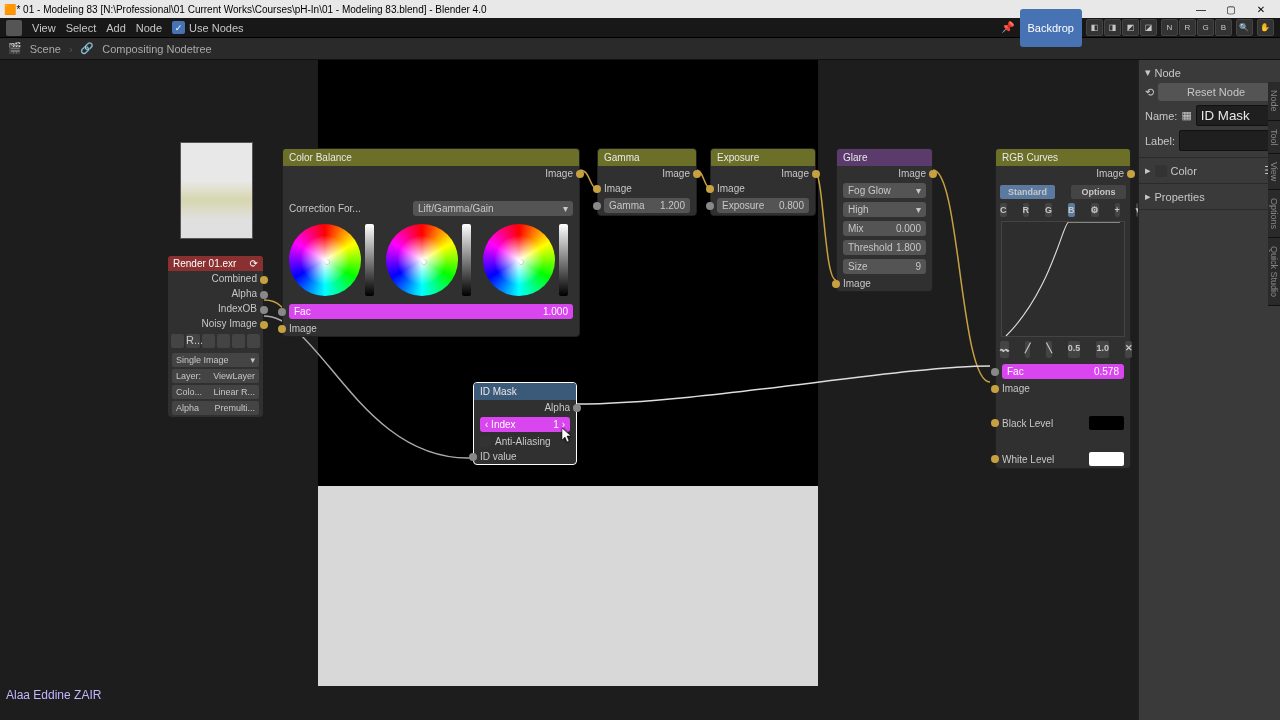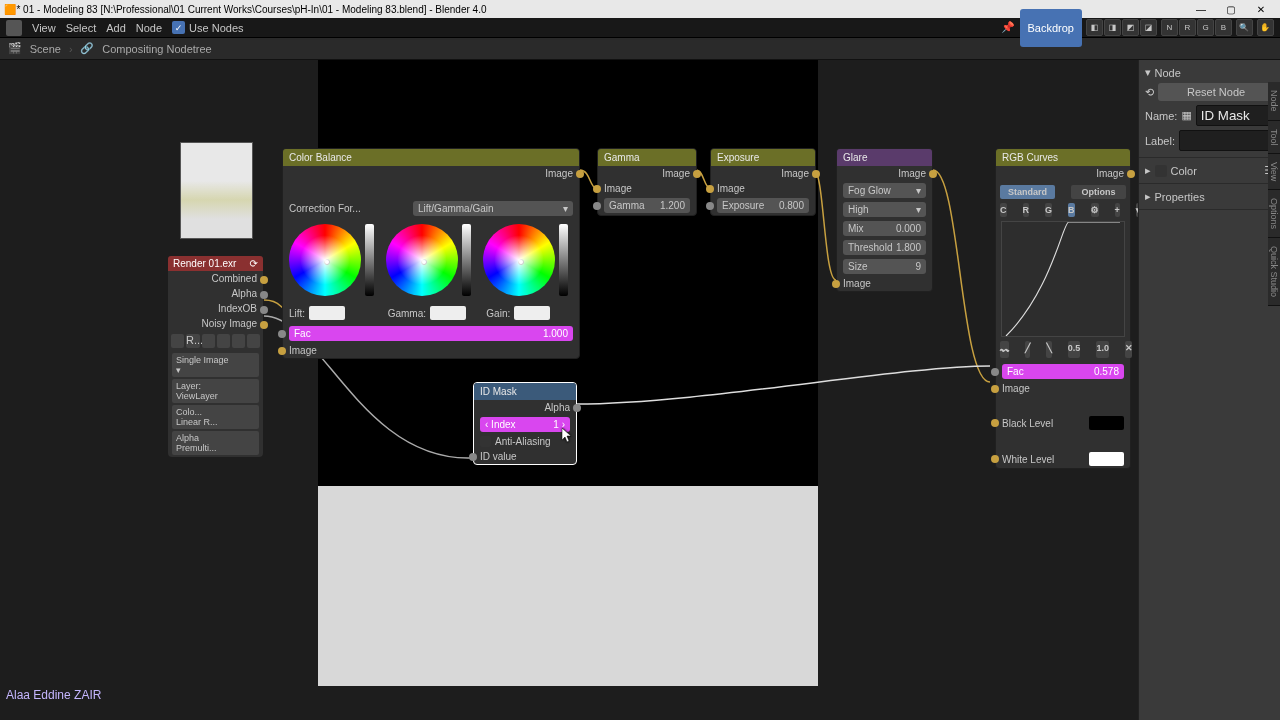--- a/index.html
+++ b/index.html
@@ -49,21 +49,21 @@
 .wpair { display: flex; gap: 4px; }
 .lbl3 { display: flex; padding: 4px 6px; gap: 12px; }
 .lbl3 > div { flex: 1; display: flex; gap: 4px; align-items: center; }
 .lbl3 .box { width: 36px; height: 14px; background: #eee; border-radius: 2px; }
 .render-node { position: absolute; left: 168px; top: 188px; width: 95px; background: #303030; border-radius: 4px; margin-top: 8px; }
 .rn-hdr { background: #8a3030; padding: 2px 5px; border-radius: 3px 3px 0 0; color: #fff; font-size: 10px; display: flex; justify-content: space-between; }
 .rn-row { padding: 2px 6px; text-align: right; position: relative; font-size: 10px; }
 .rn-r .sock { right: -5px; }
 .rn-ctrl { display: flex; gap: 2px; padding: 3px; }
 .rn-ctrl .b { width: 14px; height: 14px; background: #444; border-radius: 2px; }
-.rn-field { background: #444; margin: 2px 4px; padding: 2px 4px; border-radius: 2px; display: flex; justify-content: space-between; font-size: 9px; flex-direction: column; }
+.rn-field { background: #444; margin: 2px 4px; padding: 2px 4px; border-radius: 2px; display: flex; justify-content: space-between; font-size: 9px; }
 .curves { width: 124px; height: 116px; margin: 4px auto; background: #2d2d2d; border: 1px solid #444; position: relative; }
 .curves .diag { position: absolute; left: 0; top: 0; width: 100%; height: 100%; }
 .tabbtns { display: flex; gap: 16px; margin: 4px; font-weight: bold; }
 .tabbtns .t { flex: 1; background: #444; text-align: center; padding: 2px 0; border-radius: 2px; font-size: 9px; }
 .tabbtns .t.act { background: #5a7aa0; }
 .sp-sec { padding: 4px 6px; border-bottom: 1px solid #2a2a2a; }
 .sp-row { display: flex; align-items: center; gap: 4px; padding: 2px 0; }
 .sp-btn { background: #545454; padding: 3px 8px; border-radius: 3px; flex: 1; text-align: center; }
 .sp-inp { background: #1f1f1f; padding: 2px 4px; border-radius: 2px; flex: 1; color: #e8e8e8; border: 1px solid #111; }
 .vtabs { position: absolute; right: 0; top: 22px; width: 12px; background: #2a2a2a; }
@@ -200,34 +200,20 @@
             </div>
             <div class="vslider"></div>
           </div>
         <div class="wpair">
             <div class="wheel">
               <div class="dot"></div>
             </div>
             <div class="vslider"></div>
           </div>
       </div>
-      <div class="lbl3">
-        <div>
-            <span>Lift:</span>
-            <div class="box"></div>
-          </div>
-        <div>
-            <span>Gamma:</span>
-            <div class="box"></div>
-          </div>
-        <div>
-            <span>Gain:</span>
-            <div class="box"></div>
-          </div>
-      </div>
       <div class="row">
           <span class="sock gray l"></span>
           <span class="fld blue">
             <span>Fac</span>
             <span>1.000</span>
           </span>
         </div>
       <div class="row">
           <span class="sock l"></span>
           <span>Image</span>

